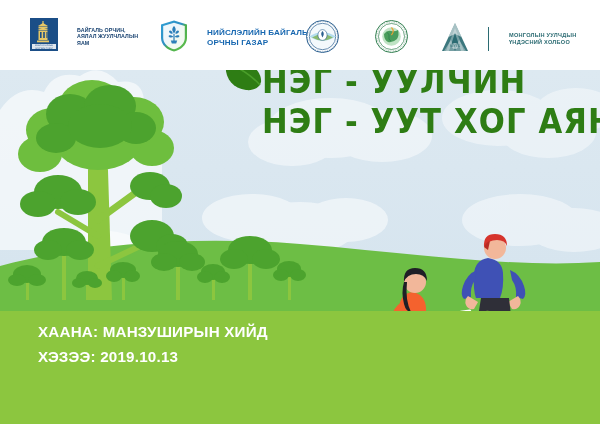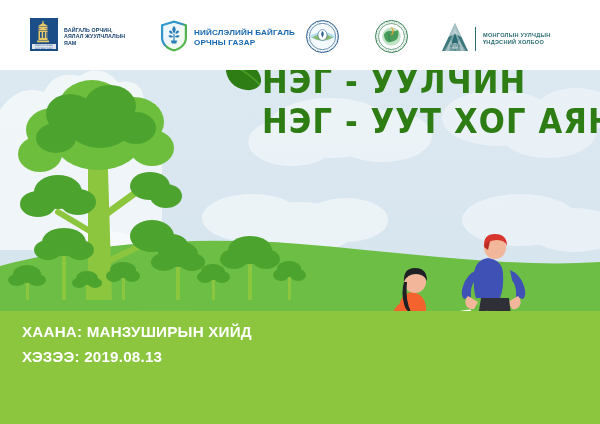--- a/index.html
+++ b/index.html
@@ -19,20 +19,21 @@
   
   .header{
     position:absolute;left:0;top:0;width:600px;height:70px;
     background:#ffffff;
     display:flex;align-items:center;
     z-index:40;
   }
   .logo{
     display:flex;align-items:center;
     position:absolute;
+    gap:13px;
   }
   .logo-mark{flex:0 0 auto;display:block;}
   .logo-text{
     margin-left:6px;
     color:#1B4E87;
     font-weight:bold;
     line-height:1.18;
     letter-spacing:.1px;
     white-space:pre-line;
   }
@@ -92,20 +93,21 @@
   .banner-inner{
     position:absolute;left:22px;top:8px;
   }
   .banner-line{
     color:#ffffff;
     font-weight:bold;
     font-size:15.2px;
     line-height:25px;
     letter-spacing:.2px;
     white-space:nowrap;
+    margin-left:16px;
   }
 </style>
 </head>
 <body>
 
 <div class="poster">
 
   <div class="header">
 
     <div class="logo" id="logo-ministry">
@@ -424,17 +426,17 @@
   </span>
 
   <div class="title-block">
     <div class="title-line">НЭГ - УУЛЧИН</div>
     <div class="title-line">НЭГ - УУТ ХОГ АЯН</div>
   </div>
 
   <div class="banner">
     <div class="banner-inner">
       <div class="banner-line">ХААНА: МАНЗУШИРЫН ХИЙД</div>
-      <div class="banner-line">ХЭЗЭЭ: 2019.08.13</div>
+      <div class="banner-line">ХЭЗЭЭ: 2019.10.13</div>
     </div>
   </div>
 
 </div>
 
 </body></html>

